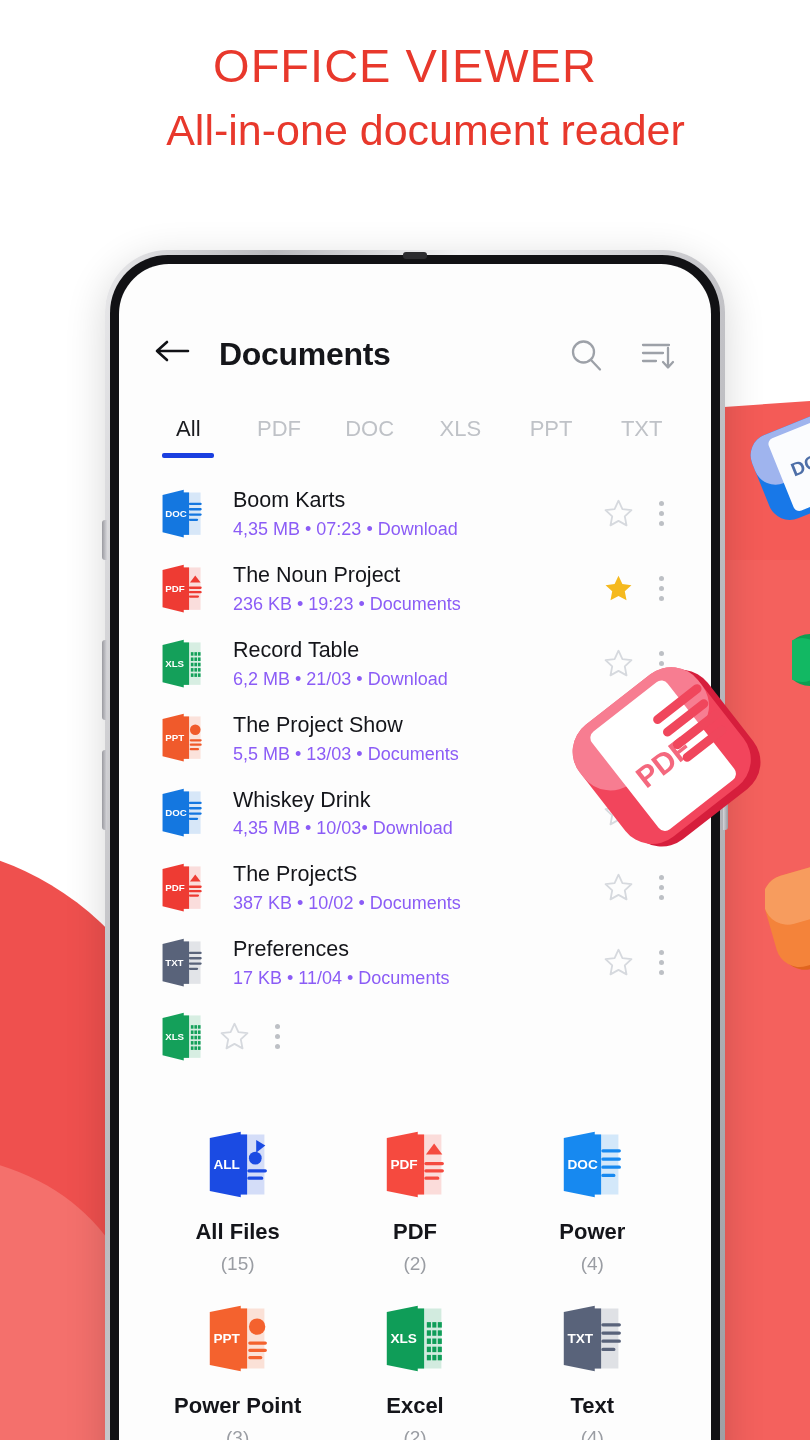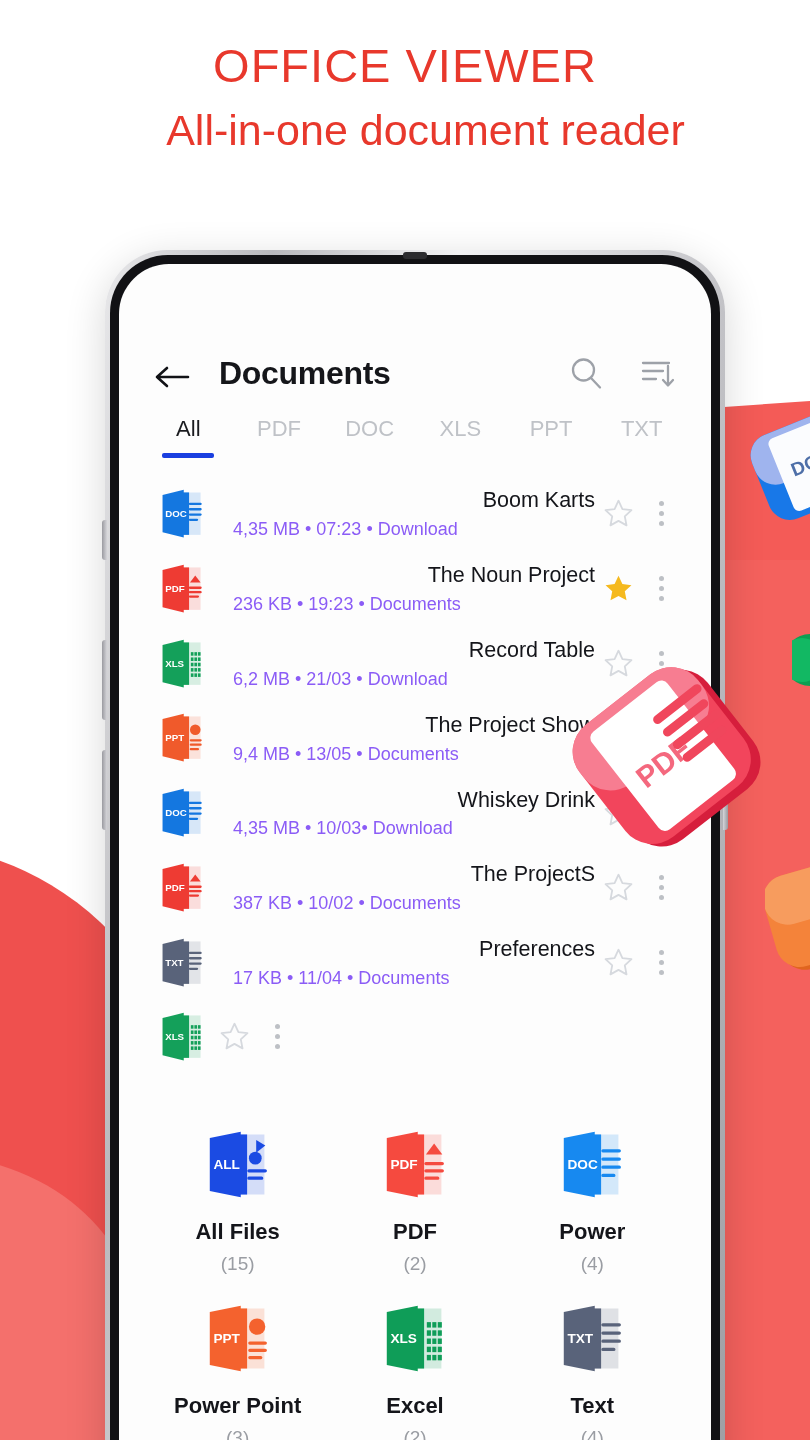--- a/index.html
+++ b/index.html
@@ -110,21 +110,21 @@
   .side-btn.b3 { top:500px; height:80px; }
   .side-btn-r {
     position:absolute; right:-3px; top:470px;
     width:5px; height:110px;
     background:linear-gradient(270deg,#9a9aa0,#d5d5d9);
     border-radius:0 3px 3px 0;
   }
 
   
   .app-header {
-    display:flex; align-items:flex-end;
+    display:flex; align-items:flex-start;
     padding:72px 34px 0 34px;
     height:128px;
   }
   .back-arrow { width:38px; height:30px; flex:0 0 auto; cursor:pointer; }
   .app-title {
     margin-left:28px;
     font-size:32px;
     font-weight:bold;
     color:#15161A;
     letter-spacing:-.3px;
@@ -168,21 +168,20 @@
     cursor:pointer;
   }
   .fi-wrap { width:58px; flex:0 0 auto; display:flex; justify-content:center; }
   .file-meta { flex:1; margin-left:22px; min-width:0; }
   .file-name {
     font-size:21.5px;
     color:#14151A;
     font-weight:500;
     line-height:1.25;
     white-space:nowrap;
-    text-align:right;
   }
   .file-sub {
     font-size:18px;
     color:#8b5cf6;
     margin-top:5px;
     white-space:nowrap;
   }
   .star-btn { width:46px; flex:0 0 auto; display:flex; justify-content:center; cursor:pointer; }
   .dots-btn {
     width:40px; flex:0 0 auto;
@@ -368,21 +367,21 @@
                 <path d="M26 5 H47 V53 H26 Z" fill="#F05A2B" opacity="0.16"></path>
                 <path d="M4 8 L28 2 V56 L4 50 Z" fill="#F05A2B"></path>
                 <rect x="26" y="5" width="8" height="48" fill="#F05A2B"></rect>
                 <text x="7" y="33" font-family="Liberation Sans, sans-serif" font-size="11" font-weight="bold" fill="#FFFFFF">PPT</text>
                 <circle cx="41" cy="20" r="6" fill="#F05A2B"></circle>
                 <path d="M36 32 H47 M36 37 H47 M36 42 H44" stroke="#F05A2B" stroke-width="2.6" stroke-linecap="round"></path>
               </svg>
             </div>
             <div class="file-meta">
               <div class="file-name">The Project Show</div>
-              <div class="file-sub">9,4 MB • 13/05 • Documents</div>
+              <div class="file-sub">5,5 MB • 13/03 • Documents</div>
             </div>
             <div class="star-btn">
               <svg viewBox="0 0 34 34" width="31" height="31">
                 <path d="M17 3 L21.3 12.1 L31.2 13.3 L23.9 20.1 L25.8 30 L17 25.1 L8.2 30 L10.1 20.1 L2.8 13.3 L12.7 12.1 Z" fill="none" stroke="#D6D9DE" stroke-width="2" stroke-linejoin="round"></path>
               </svg>
             </div>
             <div class="dots-btn">
               <i></i>
               <i></i>
               <i></i>

